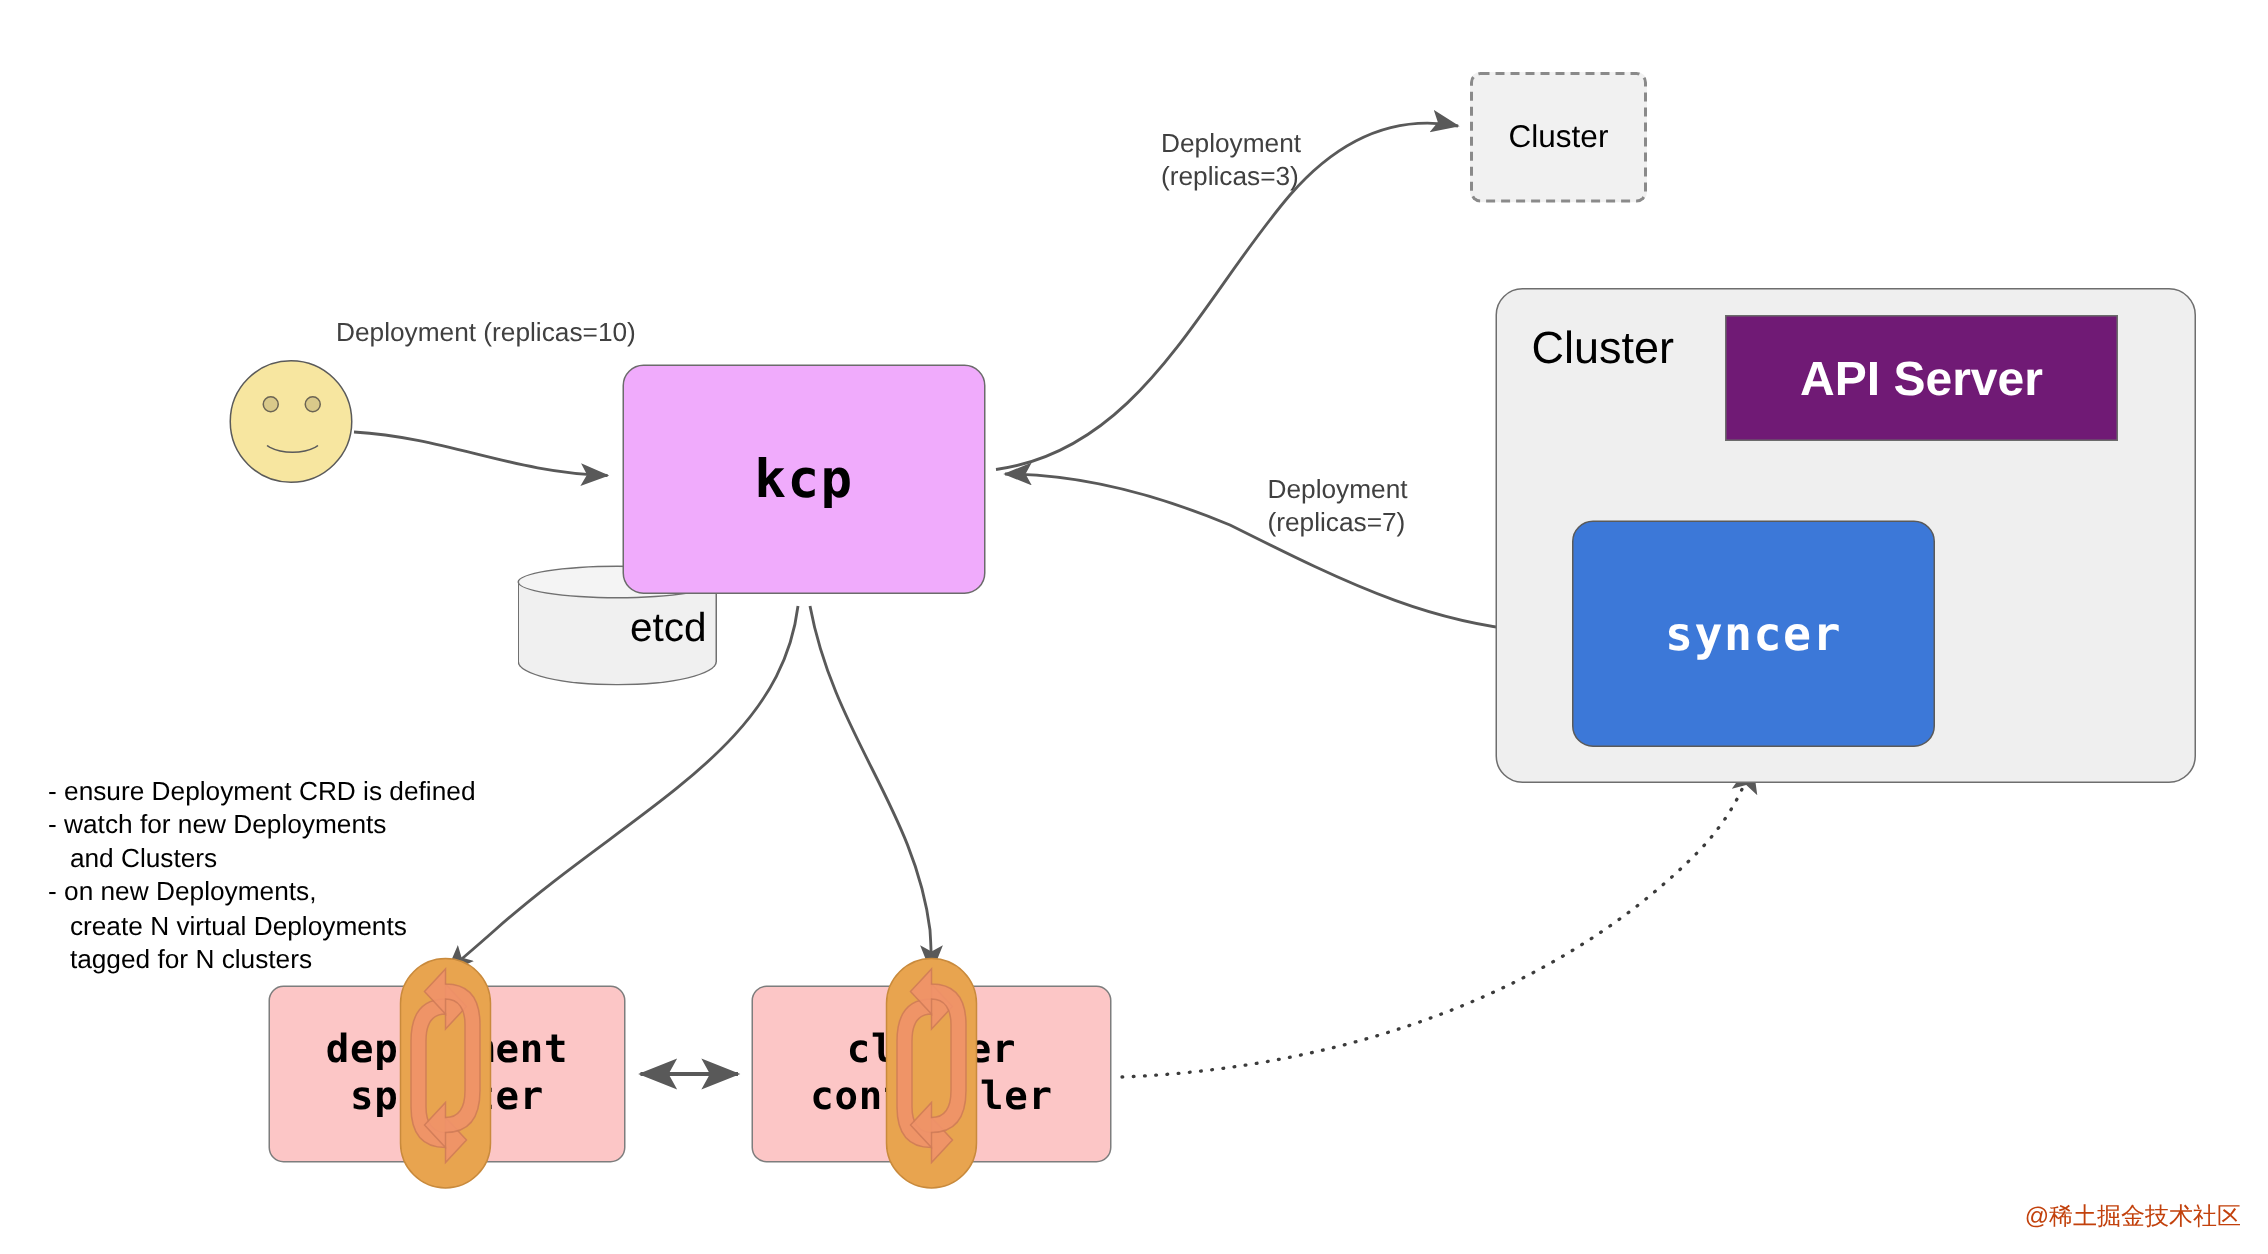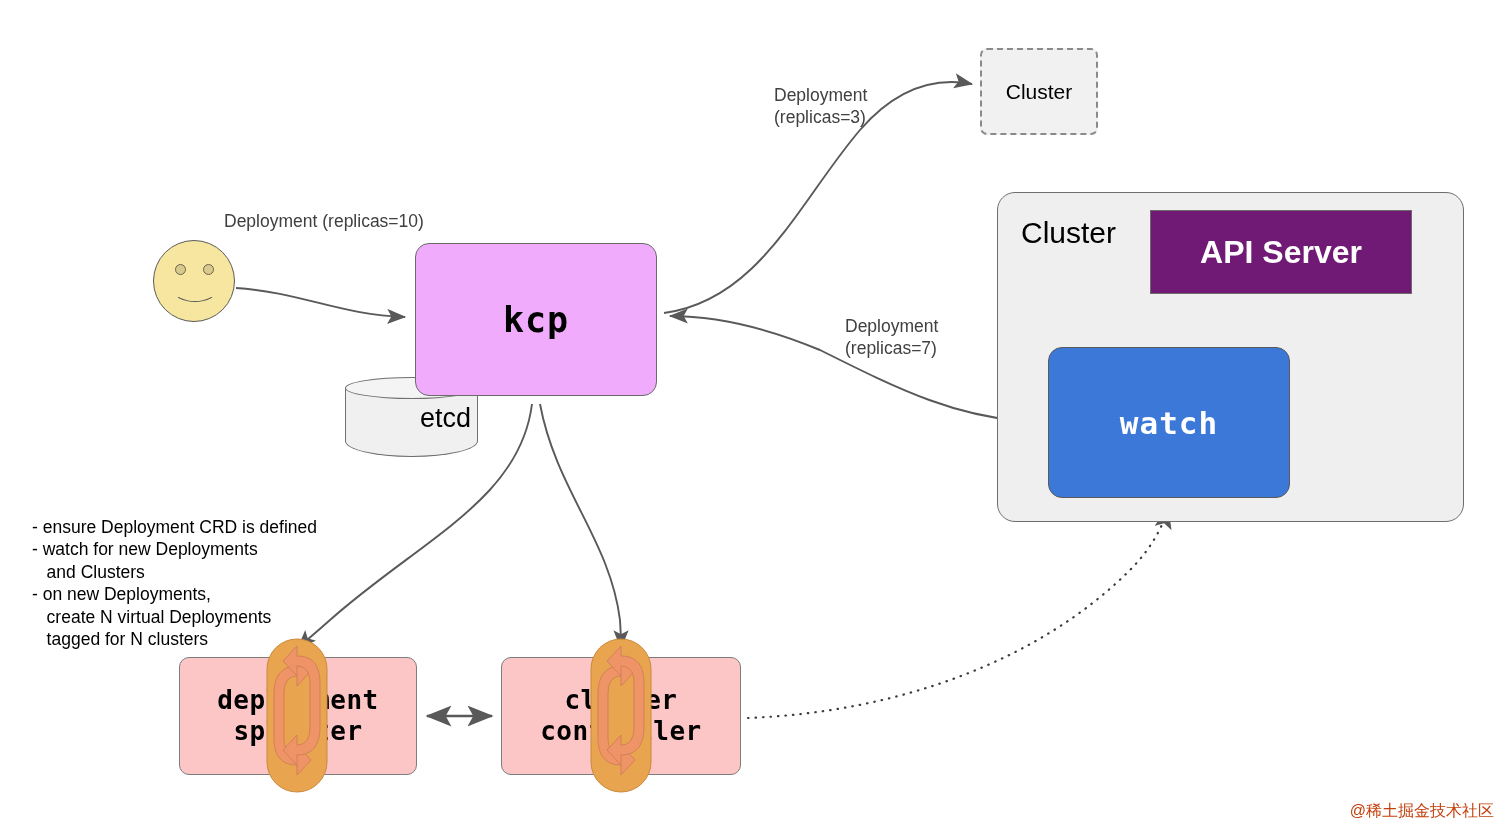--- a/index.html
+++ b/index.html
@@ -294,21 +294,21 @@
 (replicas=7)</div>
 
   <div class="node n-cluster-big"></div>
   <div class="cluster-big-lbl">Cluster</div>
 
   <div class="node n-apiserver">
     <span class="lbl">API Server</span>
   </div>
 
   <div class="node n-syncer">
-    <span class="lbl">watch</span>
+    <span class="lbl">syncer</span>
   </div>
 
   <div class="notes">- ensure Deployment CRD is defined
 - watch for new Deployments
    and Clusters
 - on new Deployments,
    create N virtual Deployments
    tagged for N clusters</div>
 
   <div class="node n-pink n-splitter">

